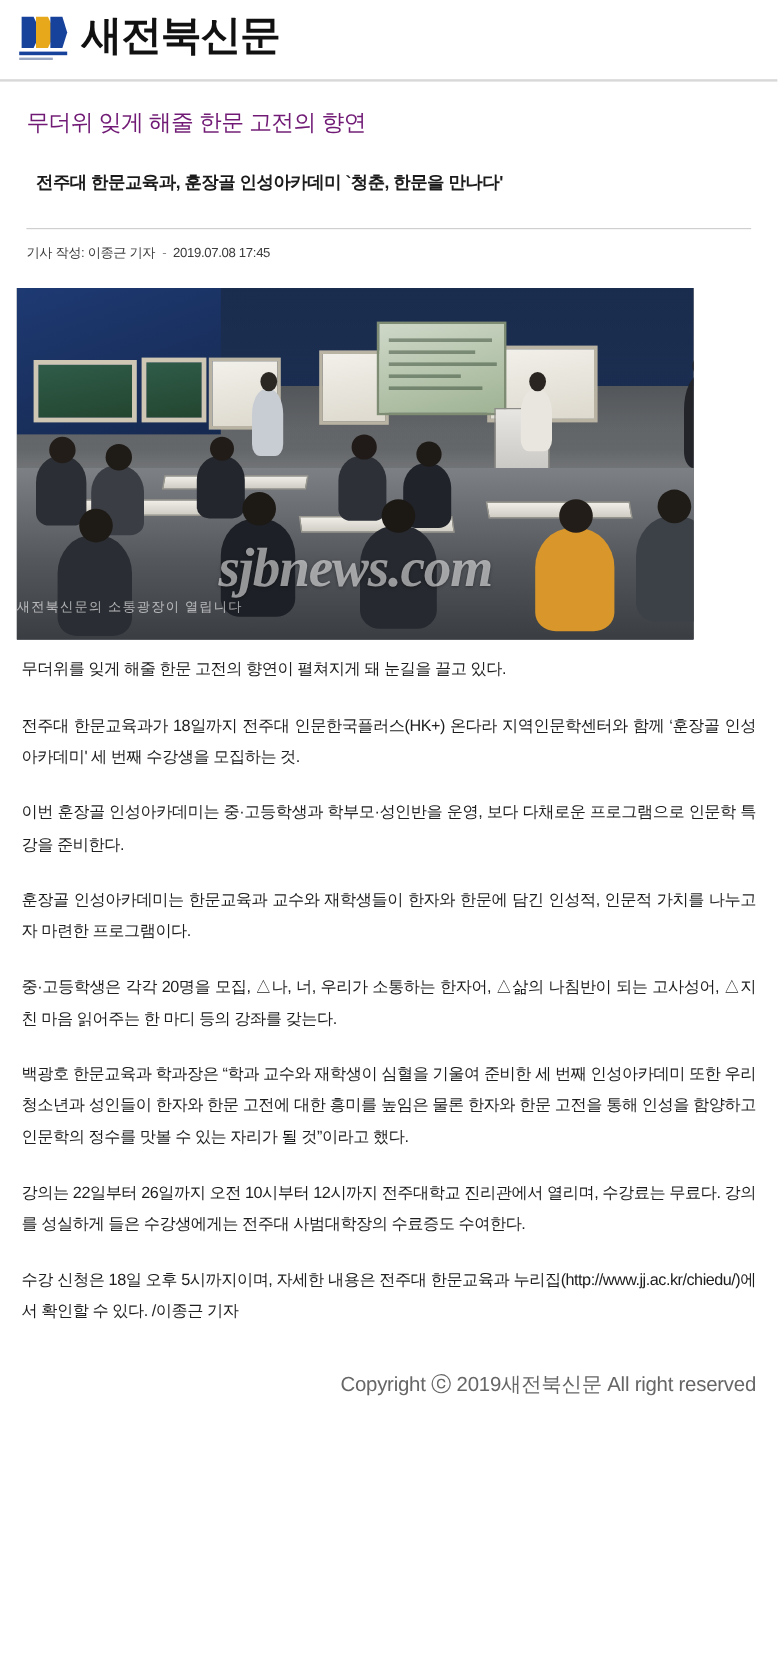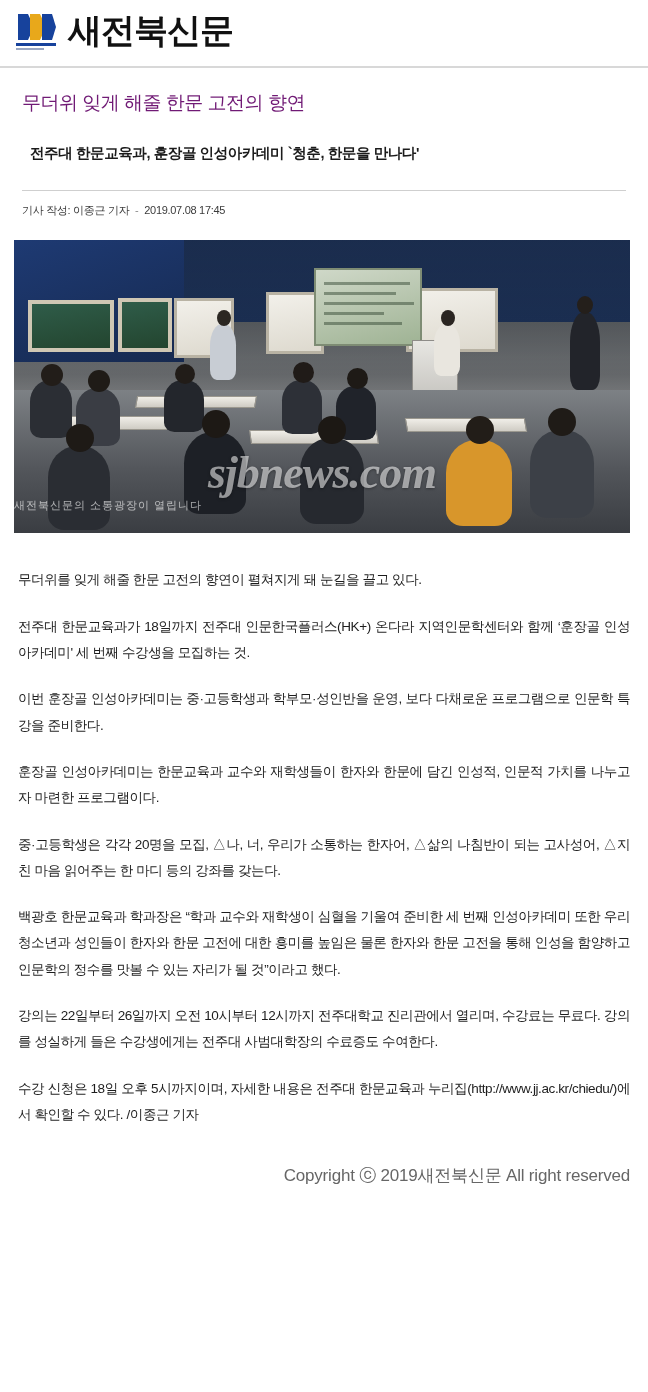--- a/index.html
+++ b/index.html
@@ -80,21 +80,21 @@
     color: #3b3b3b;
     letter-spacing: -0.3px;
   }
   .byline .bold { font-weight: normal; }
   .byline .sep { color: #8a8a8a; padding: 0 3px; }
 
   
   .photo-wrap {
     margin: 22px 14px 0 14px;
     position: relative;
-    width: 616px;
+    width: 564px;
     height: 293px;
     overflow: hidden;
     background: #2a2f3a;
   }
   .photo {
     position: absolute;
     inset: 0;
     background:
       linear-gradient(to bottom, rgba(0,0,0,0.18), rgba(0,0,0,0.05) 40%, rgba(0,0,0,0.35)),
       linear-gradient(to bottom, #20365e 0%, #1d3258 28%, #5b5f63 28%, #6d7073 46%, #8b8d8f 55%, #6b6e72 70%, #4a4d52 100%);
@@ -186,21 +186,21 @@
     position: absolute;
     left: 0; right: 0; top: 258px;
     font-size: 11px;
     color: rgba(255,255,255,0.62);
     letter-spacing: 1px;
     pointer-events: none;
   }
 
   
   .article-body {
-    padding: 34px 18px 0 18px;
+    padding: 12px 18px 0 18px;
   }
   .article-body p {
     font-size: 13.5px;
     line-height: 1.95;
     color: #1d1d1d;
     letter-spacing: -0.4px;
     margin: 0 0 20px 0;
     text-align: justify;
   }
   .article-body p.last { margin-bottom: 26px; }

